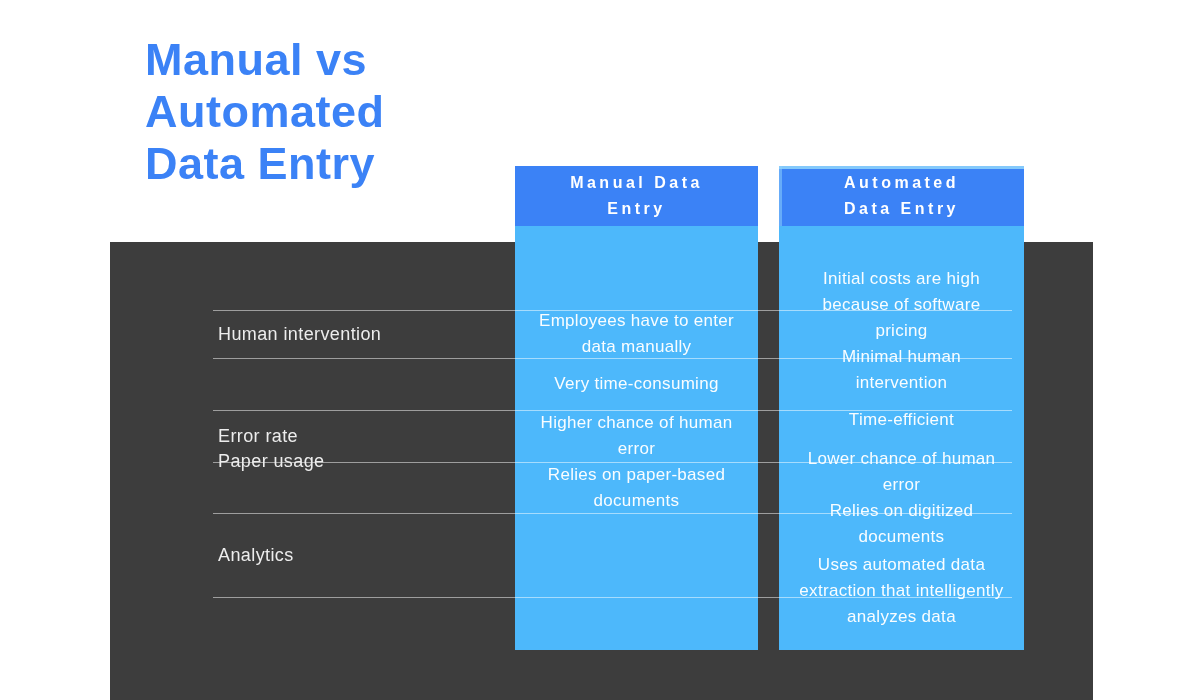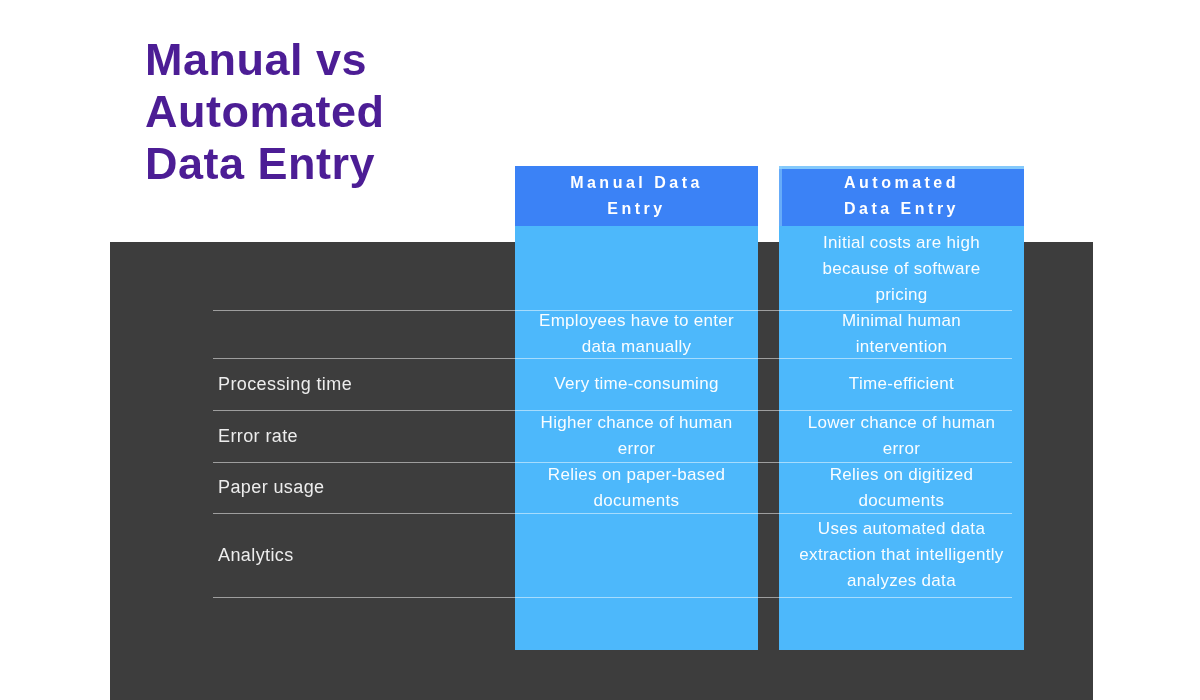--- a/index.html
+++ b/index.html
@@ -7,21 +7,21 @@
     width:1200px;height:700px;position:relative;overflow:hidden;
     background:#ffffff;
     font-family:"Liberation Sans", sans-serif;
   }
   .canvas{position:absolute;inset:0;}
 
   
   .title{
     position:absolute;left:145px;top:34px;margin:0;
     font-size:45px;line-height:52px;font-weight:800;
-    color:#4c1d95;letter-spacing:0.5px;
+    color:#3b82f6;letter-spacing:0.5px;
   }
   .title span{display:block;}
 
   
   .panel{
     position:absolute;left:110px;top:242px;width:983px;height:458px;
     background:#3d3d3d;
   }
 
   
@@ -52,33 +52,33 @@
   
   .row-label{
     position:absolute;left:218px;width:290px;
     color:#ededed;font-size:18px;letter-spacing:0.4px;
     display:flex;align-items:center;
   }
   .lr1{top:252px;height:58px}
   .lr2{top:310px;height:48px}
   .lr3{top:358px;height:52px}
   .lr4{top:410px;height:52px}
-  .lr5{top:462px;height:51px}
+  .lr5{top:436px;height:51px}
   .lr6{top:513px;height:84px}
 
   
   .cell{
     position:absolute;box-sizing:border-box;padding:0 6px;
     display:flex;align-items:center;justify-content:center;
     text-align:center;white-space:pre-line;
     color:rgba(255,255,255,0.97);
     font-size:17px;line-height:26px;letter-spacing:0.3px;
   }
   .cell.m{left:515px;width:243px;}
-  .cell.a{left:779px;width:245px;}
+  .cell.a{left:779px;width:245px;margin-top:36px;}
   .cr1{top:227px;height:83px}
   .cr2{top:310px;height:48px}
   .cr3{top:358px;height:52px}
   .cr4{top:410px;height:52px}
   .cr5{top:462px;height:51px}
   .cr6{top:513px;height:84px}
 </style>
 </head>
 <body>
 
@@ -102,21 +102,21 @@
 Data Entry</div>
   </div>
 
   <div class="line ln1"></div>
   <div class="line ln2"></div>
   <div class="line ln3"></div>
   <div class="line ln4"></div>
   <div class="line ln5"></div>
   <div class="line ln6"></div>
 
-  <div class="row-label lr3">Processing time</div>
+  <div class="row-label lr2">Human intervention</div>
   <div class="row-label lr4">Error rate</div>
   <div class="row-label lr5">Paper usage</div>
   <div class="row-label lr6">Analytics</div>
 
   <div class="cell a cr1">Initial costs are high
 because of software
 pricing</div>
 
   <div class="cell m cr2">Employees have to enter
 data manually</div>

